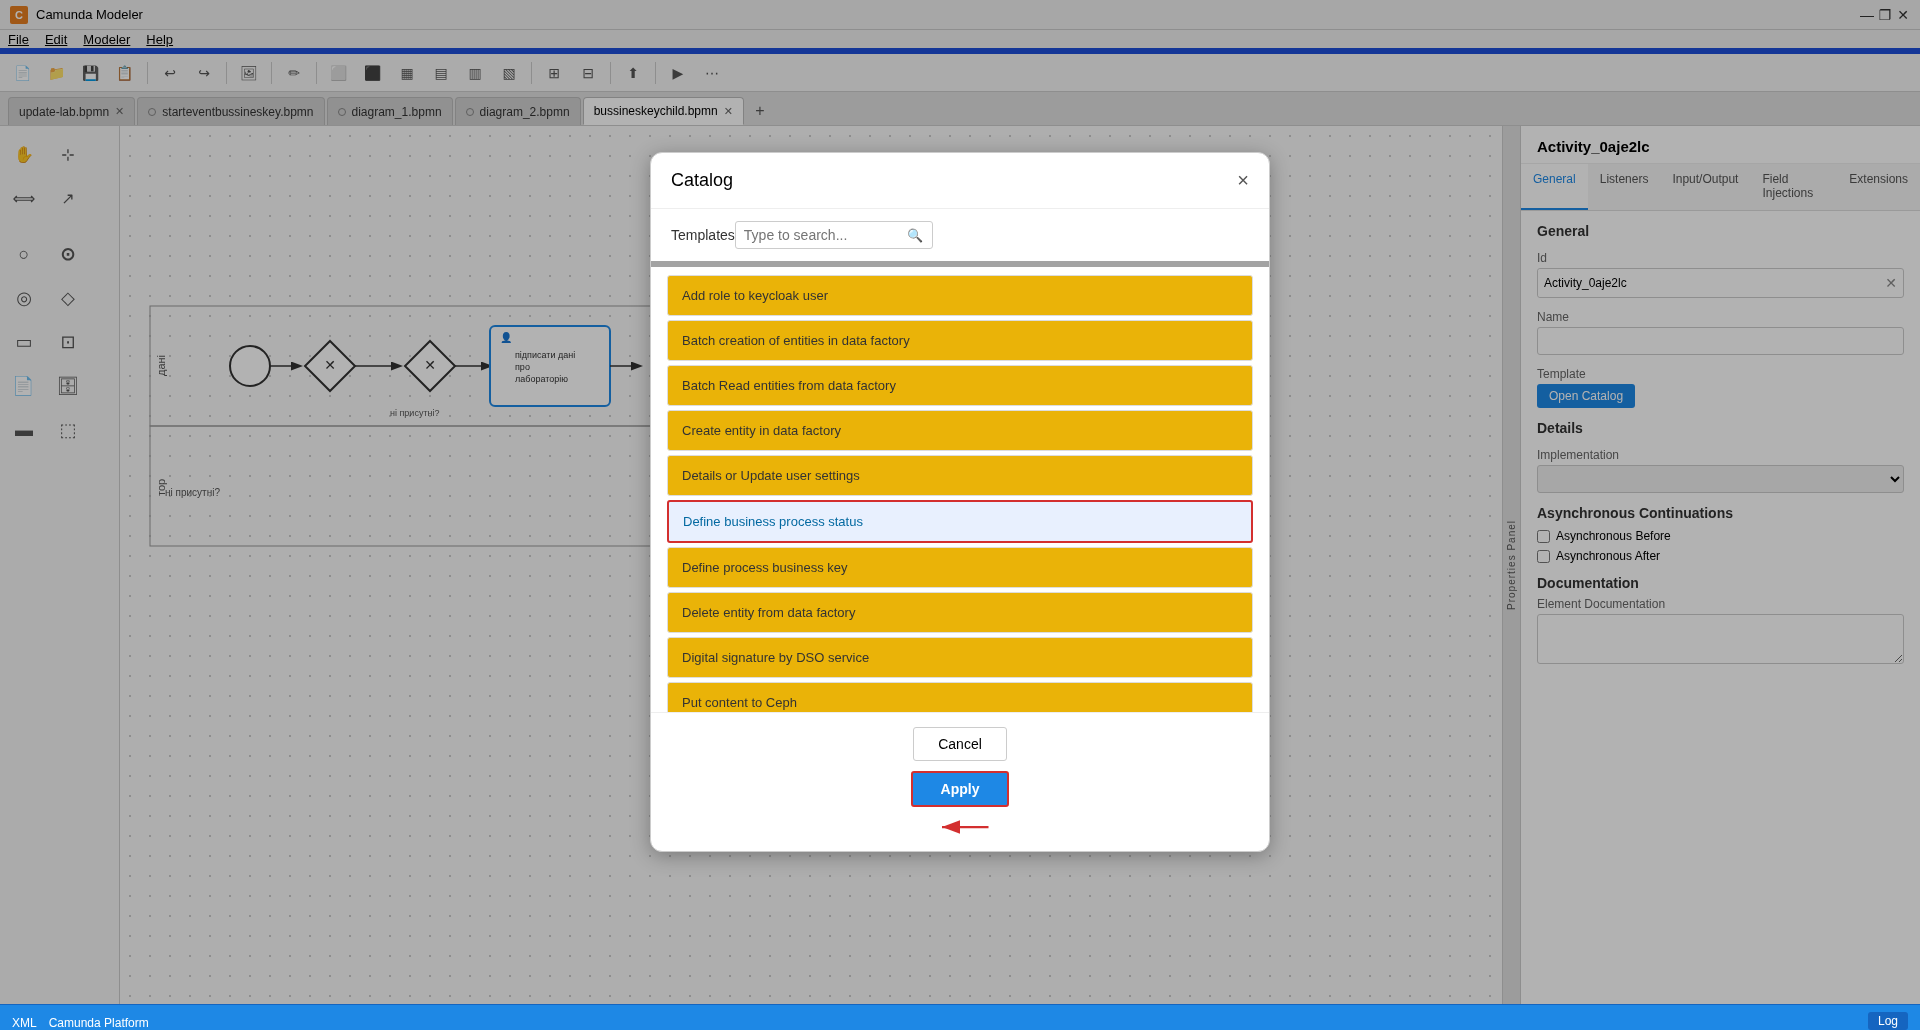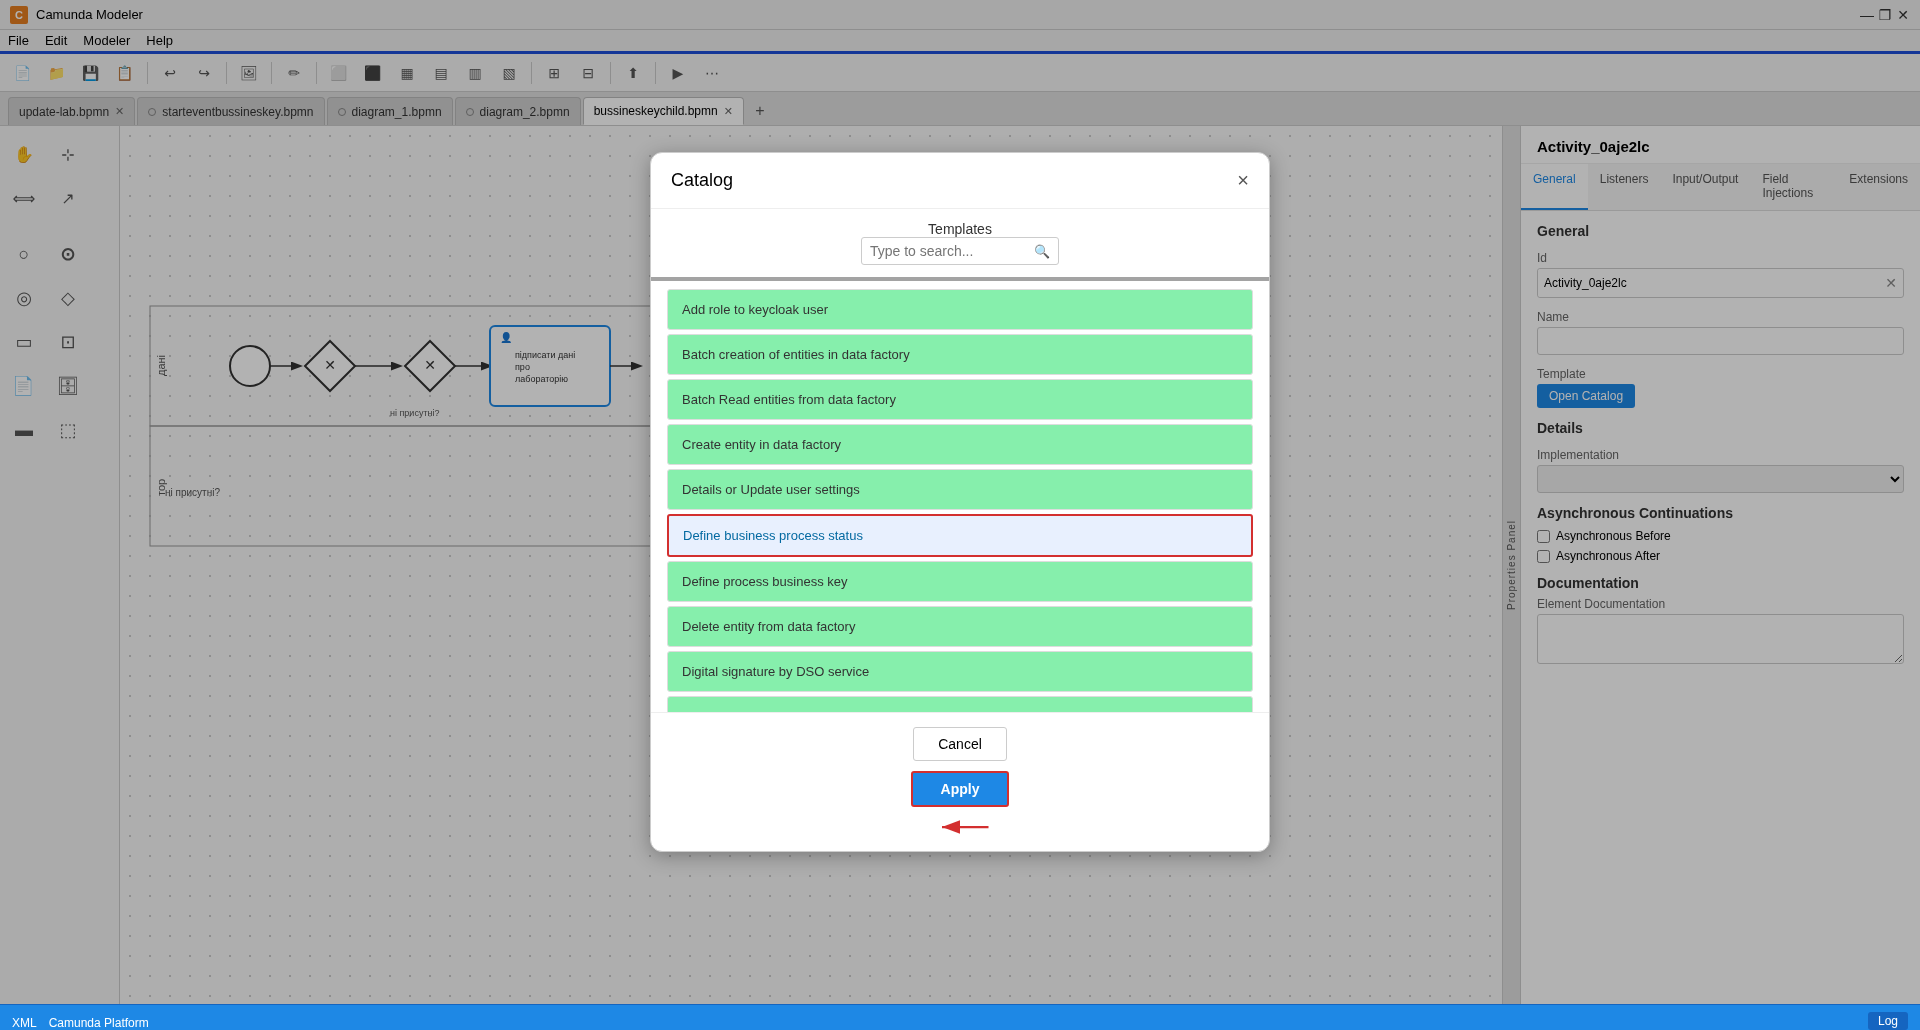--- a/index.html
+++ b/index.html
@@ -30,26 +30,27 @@
     #titlebar .win-btn {
       width: 14px; height: 14px;
       border: none; background: none;
       cursor: pointer; font-size: 14px; color: #333;
       display: flex; align-items: center; justify-content: center;
     }
 
     
     #menubar {
       background: #f0f0f0;
-      border-bottom: 3px solid #1d4ed8;
+      border-bottom: 6px solid #1d4ed8;
       height: 24px;
       display: flex;
       align-items: center;
       padding: 0 8px;
       gap: 16px;
+      text-decoration: underline;
     }
     #menubar span { font-size: 13px; cursor: pointer; }
 
     
     #toolbar {
       background: #f5f5f5;
       border-bottom: 1px solid #ccc;
       height: 38px;
       display: flex;
       align-items: center;
@@ -310,25 +311,24 @@
       background: none;
     }
     #catalog-body {
       display: flex;
       flex-direction: column;
       flex: 1;
       overflow: hidden;
     }
     #catalog-search-area {
       padding: 12px 20px;
-      border-bottom: 4px solid #a3a3a3;
+      border-bottom: 6px solid #a3a3a3;
       display: flex;
       align-items: center;
       justify-content: flex-start;
-      flex-direction: column;
     }
     #catalog-search-area .templates-label {
       font-size: 14px;
       color: #333;
     }
     #catalog-search-area .search-box {
       display: flex;
       align-items: center;
       border: 1px solid #ccc;
       border-radius: 3px;
@@ -350,21 +350,21 @@
       flex-direction: column;
       gap: 4px;
     }
     .catalog-item {
       padding: 12px 14px;
       border: 1px solid #ddd;
       border-radius: 3px;
       cursor: pointer;
       font-size: 13px;
       color: #333;
-      background: #86efac;
+      background: #eab308;
     }
     .catalog-item.selected {
       background: #e8f0fe;
       border-color: #d32f2f;
       border-width: 2px;
       color: #0369a1;
     }
     #catalog-footer {
       padding: 14px 20px;
       border-top: 1px solid #eee;

